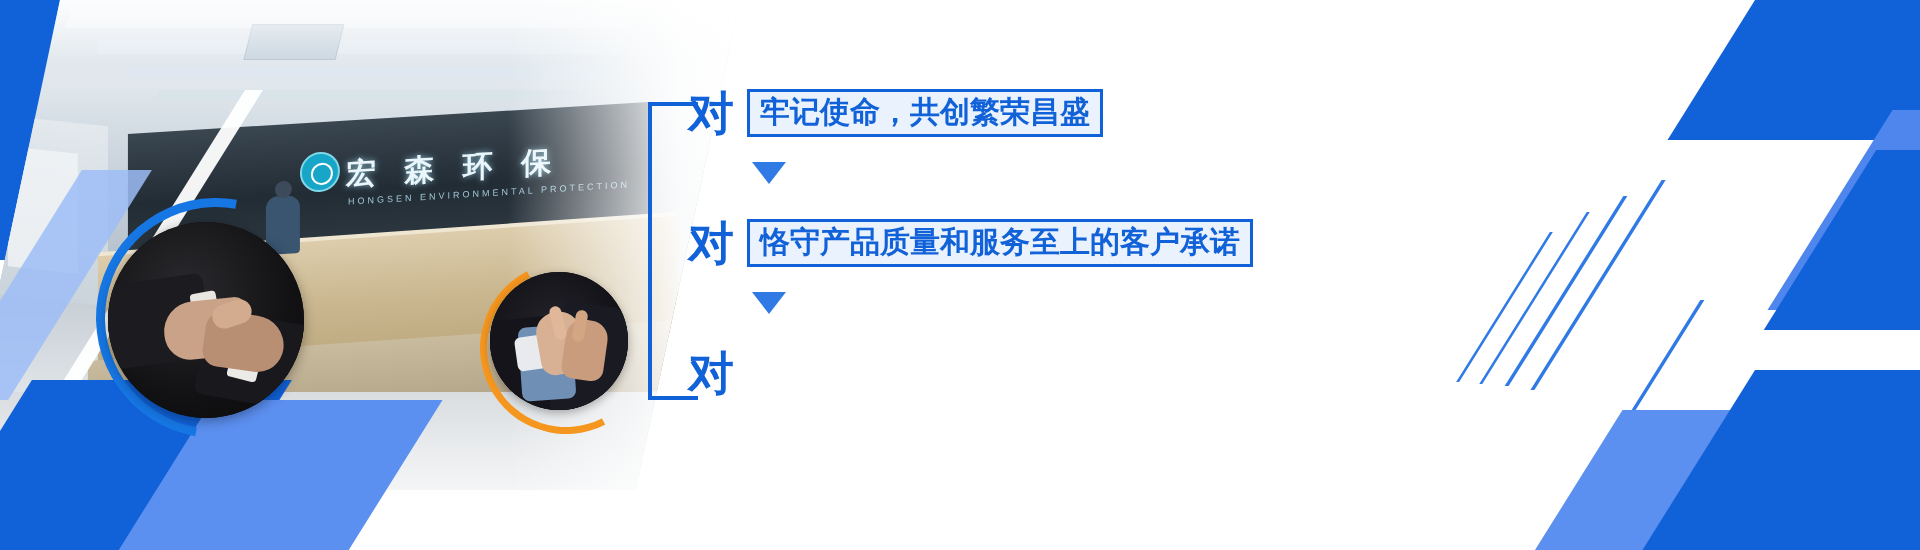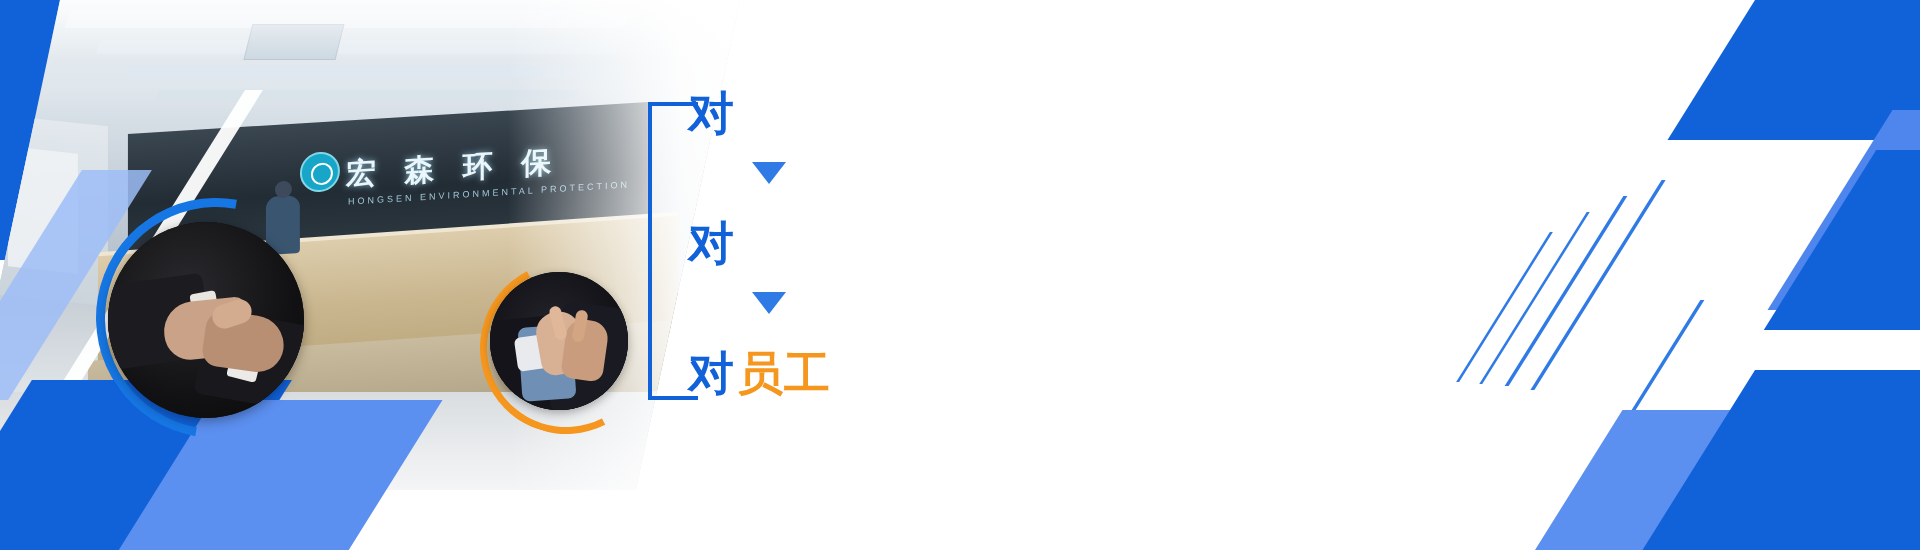--- a/index.html
+++ b/index.html
@@ -331,29 +331,30 @@
   <div class="rline rl5"></div>
   <div class="shape rshape-e"></div>
   <div class="shape rshape-d"></div>
 
   <div class="content">
 
     <div class="bracket"></div>
 
     <div class="row row1">
       <span class="dui">对</span>
+      <span class="desc">牢记使命，共创繁荣昌盛</span>
     </div>
 
     <div class="arrow arrow1"></div>
 
     <div class="row row2">
       <span class="dui">对</span>
+      <span class="desc">恪守产品质量和服务至上的客户承诺</span>
     </div>
 
     <div class="arrow arrow2"></div>
 
     <div class="row row3">
       <span class="dui">对</span>
-      <span class="kw">员工</span>
     </div>
 
   </div>
 </div>
 
 </body></html>

